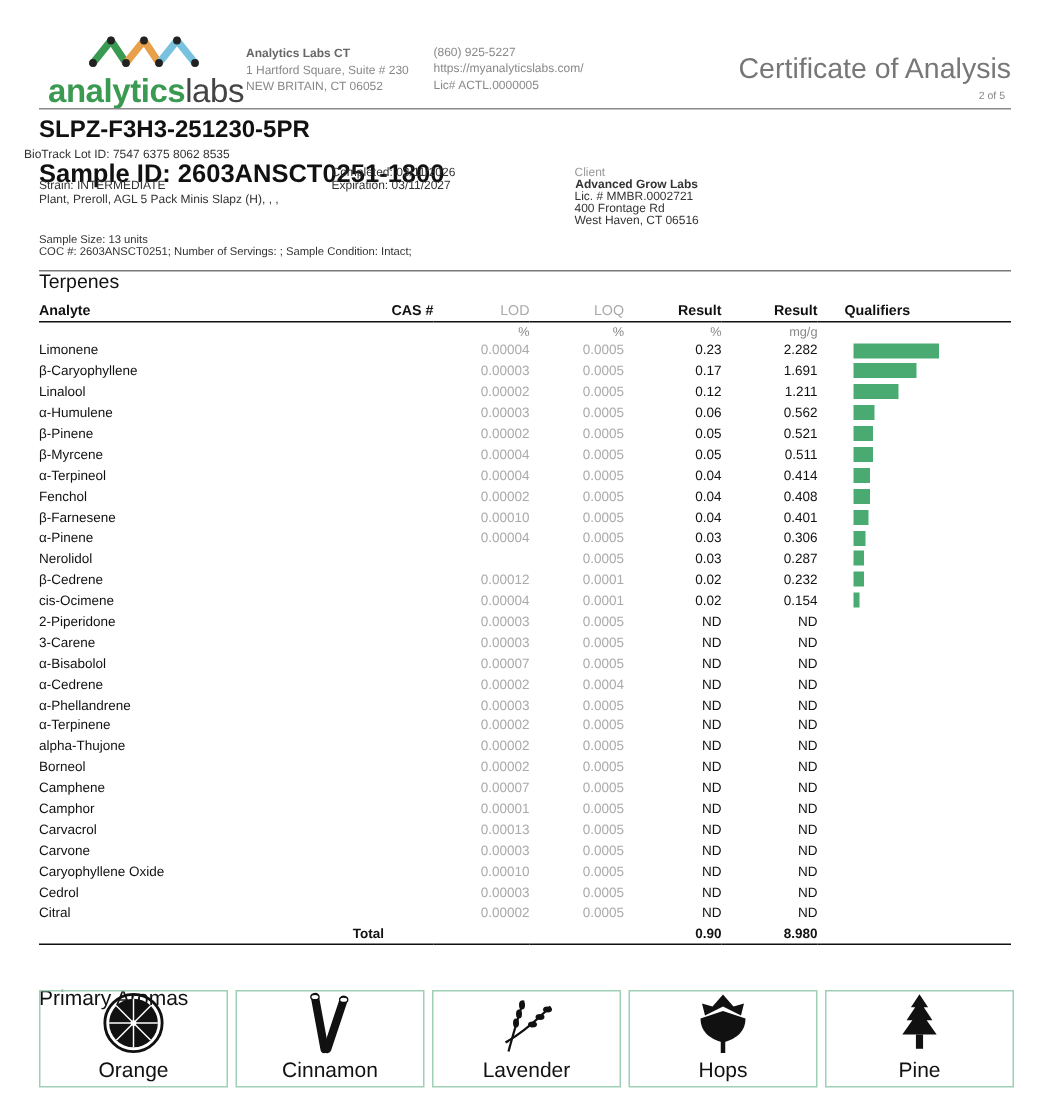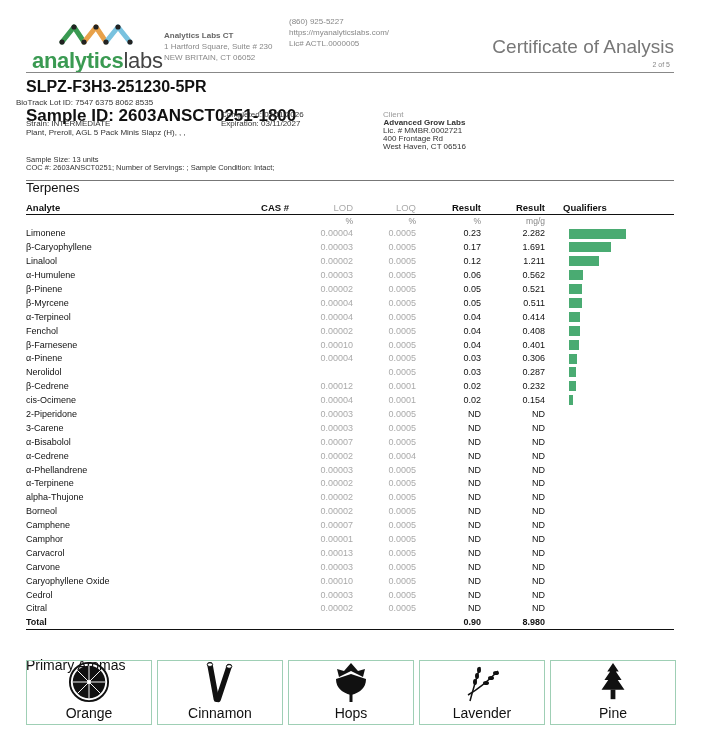--- a/index.html
+++ b/index.html
@@ -6,21 +6,21 @@
   html, body { width: 702px; height: 738px; background: #fff; overflow: hidden; }
   body { font-family: "Liberation Sans", "DejaVu Sans", sans-serif; color: #111; position: relative; }
 
   .header { position: absolute; left: 0; top: 0; width: 702px; height: 72px; }
   .logo { position: absolute; left: 32px; top: 22px; width: 125px; height: 50px; }
   .logo svg { position: absolute; left: 26px; top: 0; }
   .logo-text { position: absolute; left: 0; top: 26px; font-size: 22px; letter-spacing: -0.3px; color: #3a9a52; font-weight: bold; white-space: nowrap; }
   .logo-text .labs { font-weight: normal; color: #444; }
   .lab-info { position: absolute; left: 164px; top: 30px; font-size: 8px; line-height: 11px; color: #888; }
   .lab-info .name { color: #666; font-weight: bold; }
-  .lab-contact { position: absolute; left: 289px; top: 16px; font-size: 8px; line-height: 11px; color: #888; }
+  .lab-contact { position: absolute; left: 289px; top: 29px; font-size: 8px; line-height: 11px; color: #888; }
   .coa-title { position: absolute; right: 28px; top: 36px; font-size: 19px; color: #777; margin-left: 41px; }
   .page-num { position: absolute; right: 32px; top: 61px; font-size: 7px; color: #888; }
   .header-rule { position: absolute; left: 26px; top: 72px; width: 648px; border-top: 1px solid #888; }
 
   .batch-id { position: absolute; left: 26px; top: 78px; font-size: 16px; font-weight: bold; }
   .biotrack { position: absolute; left: 16px; top: 98px; font-size: 8px; color: #333; }
   .sample-id { position: absolute; left: 26px; top: 106px; font-size: 17px; font-weight: bold; }
   .completed { position: absolute; left: 221px; top: 110px; font-size: 8px; line-height: 9px; color: #333; }
   .strain { position: absolute; left: 26px; top: 119px; font-size: 8px; line-height: 9px; color: #333; }
   .client { position: absolute; left: 383px; top: 111px; font-size: 8px; line-height: 8px; color: #333; }
@@ -36,21 +36,21 @@
   table.terp td { height: 13.9px; padding: 0; line-height: 12px; }
   .c-analyte { width: 230px; }
   .c-cas { width: 33px; text-align: right !important; }
   .c-lod { width: 64px; text-align: right !important; color: #aaa; font-weight: normal !important; }
   .c-loq { width: 63px; text-align: right !important; color: #aaa; font-weight: normal !important; margin-top: 13px; }
   .c-res { width: 65px; text-align: right !important; }
   .c-mg { width: 64px; text-align: right !important; }
   .c-qual { padding-left: 18px !important; }
   td.c-lod, td.c-loq { color: #aaa; }
   tr.units td { color: #888; font-size: 8.5px; height: 11px; }
-  tr.total td { font-weight: bold; border-bottom: 1.5px solid #111; }
+  tr.total td { font-weight: bold; border-bottom: 1.5px solid #111; text-align: right; }
   .bar { display: inline-block; height: 10px; background: #4aab72; vertical-align: middle; }
   td.c-bar { position: relative; }
   td.c-bar .bar { position: absolute; left: 24px; top: 2px; }
 
   .aromas-title { position: absolute; left: 26px; top: 657px; font-size: 14px; }
   .aromas { position: absolute; left: 26px; top: 660px; display: flex; gap: 5px; }
   .aroma { width: 126px; height: 65px; border: 1.5px solid #9fcfb5; display: flex; flex-direction: column; align-items: center; justify-content: flex-end; padding-bottom: 3px; }
   .aroma svg { margin-bottom: 2px; }
   .aroma span { font-size: 14px; }
 </style>
@@ -445,42 +445,42 @@
   <div class="aroma">
     <svg width="34" height="46" viewBox="0 0 34 46">
       <path d="M6 4 L13 42" stroke="#111" stroke-width="6" stroke-linecap="round"></path>
       <path d="M27 6 L15 42" stroke="#111" stroke-width="6" stroke-linecap="round"></path>
       <ellipse cx="6" cy="4" rx="3" ry="2" fill="#fff" stroke="#111"></ellipse>
       <ellipse cx="27" cy="6" rx="3" ry="2" fill="#fff" stroke="#111"></ellipse>
     </svg>
     <span>Cinnamon</span>
   </div>
   <div class="aroma">
-    <svg width="36" height="42" viewBox="0 0 36 42">
-      <path d="M18 2 L25 10 L32 8 L30 16 L18 10 L6 16 L4 8 L11 10 Z" fill="#111"></path>
-      <path d="M3 18 L18 13 L33 18 Q33 30 18 34 Q3 30 3 18 Z" fill="#111"></path>
-      <rect x="16.5" y="33" width="3" height="8" fill="#111"></rect>
-    </svg>
-    <span>Hops</span>
-  </div>
-  <div class="aroma">
     <svg width="40" height="42" viewBox="0 0 40 42">
       <path d="M8 40 Q12 25 18 6" stroke="#111" stroke-width="1.5" fill="none"></path>
       <path d="M6 34 Q20 26 36 10" stroke="#111" stroke-width="1.5" fill="none"></path>
       <g fill="#111">
         <ellipse cx="17" cy="9" rx="2" ry="3"></ellipse>
           <ellipse cx="15" cy="15" rx="2" ry="3"></ellipse>
           <ellipse cx="13" cy="21" rx="2" ry="3"></ellipse>
         <ellipse cx="34" cy="12" rx="3" ry="2"></ellipse>
           <ellipse cx="29" cy="17" rx="3" ry="2"></ellipse>
           <ellipse cx="24" cy="22" rx="3" ry="2"></ellipse>
       </g>
     </svg>
     <span>Lavender</span>
   </div>
   <div class="aroma">
+    <svg width="36" height="42" viewBox="0 0 36 42">
+      <path d="M18 2 L25 10 L32 8 L30 16 L18 10 L6 16 L4 8 L11 10 Z" fill="#111"></path>
+      <path d="M3 18 L18 13 L33 18 Q33 30 18 34 Q3 30 3 18 Z" fill="#111"></path>
+      <rect x="16.5" y="33" width="3" height="8" fill="#111"></rect>
+    </svg>
+    <span>Hops</span>
+  </div>
+  <div class="aroma">
     <svg width="32" height="44" viewBox="0 0 32 44">
       <path d="M16 2 L22 11 L19 11 L25 20 L21 20 L28 30 L4 30 L11 20 L7 20 L13 11 L10 11 Z" fill="#111"></path>
       <rect x="13.5" y="30" width="5" height="10" fill="#111"></rect>
     </svg>
     <span>Pine</span>
   </div>
 </div>
 
 </body></html>

